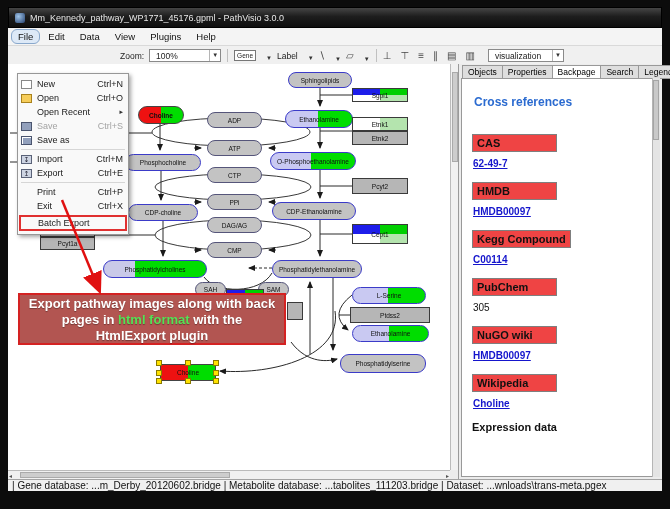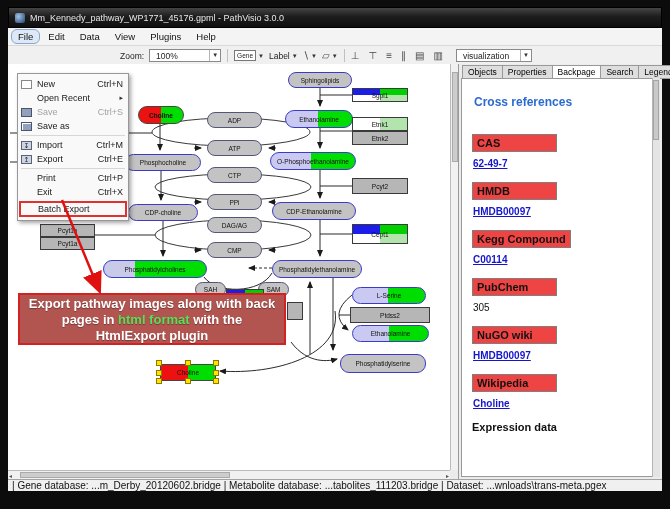--- a/index.html
+++ b/index.html
@@ -9,21 +9,21 @@
   #app-icon{width:10px;height:10px;border-radius:2px;background:radial-gradient(circle at 35% 35%,#9fc4e8,#24406e);flex:none}
   
   #window{position:absolute;left:8px;top:28px;width:654px;height:463px;background:#ebebeb}
   #menubar{height:17px;display:flex;align-items:center;font-size:9.5px;color:#111;padding-left:3px;gap:1px;background:#f4f4f4;border-bottom:1px solid #d9d9d9}
   .menu-item{padding:1px 6px;border:1px solid transparent;border-radius:6px}
   .menu-item.active{border:1px solid #89a8cc;background:#dde9f7}
   #toolbar{height:19px;display:flex;align-items:center;font-size:8.5px;color:#222;gap:5px;padding:0 4px 0 112px;background:#f0f0f0;border-bottom:1px solid #c6c6c6}
   .tb-sep{width:1px;height:13px;background:#c0c0c0;margin:0 1px}
   .combo{background:#fff;border:1px solid #8a8a8a;height:13px;display:flex;align-items:center;padding-left:6px;box-sizing:border-box}
   .combo .arrow{margin-left:auto;font-size:6px;color:#333;border-left:1px solid #b5b5b5;padding:0 2px;line-height:11px}
-  .tb-btn{display:flex;align-items:center;gap:2px}
+  .tb-btn{display:flex;align-items:flex-end;gap:10px}
   .tb-caret{font-size:6px;color:#333}
   .tb-icon{font-size:10px;color:#454545;line-height:12px}
   .mini-gene{border:1px solid #777;background:#fff;font-size:6.5px;padding:0 2px;line-height:9px}
   
   #canvas{position:absolute;left:0;top:36px;width:442px;height:406px;background:#fff;overflow:hidden}
   #edges{position:absolute;left:0;top:0;z-index:1}
   .node{position:absolute;z-index:2;display:flex;align-items:center;justify-content:center;white-space:nowrap;overflow:hidden;font-size:6.5px;color:#101010;box-sizing:border-box}
   .pill-gray{background:#c3c3c3;border:1px solid #55557a;border-radius:8px}
   .pill-gray-blue{background:#c3c3c3;border:1px solid #3b3bc8;border-radius:9px}
   .pill-redgreen{background:linear-gradient(90deg,#ee1111 50%,#00dd00 50%);border:1px solid #444;border-radius:9px;font-weight:bold}
@@ -271,20 +271,25 @@
     <span>| Gene database: ...m_Derby_20120602.bridge | Metabolite database: ...tabolites_111203.bridge | Dataset: ...wnloads\trans-meta.pgex</span>
   </div>
 
   <div id="file-menu">
       <div class="mi">
         <span class="ic ic-new-document-icon"></span>
         <span>New</span>
         <span class="sc">Ctrl+N</span>
       </div>
       <div class="mi">
+        <span class="ic ic-open-folder-icon"></span>
+        <span>Open</span>
+        <span class="sc">Ctrl+O</span>
+      </div>
+      <div class="mi">
         <span class="ic"></span>
         <span>Open Recent</span>
         <span class="sub">▸</span>
       </div>
       <div class="mi disabled">
         <span class="ic ic-save-icon"></span>
         <span>Save</span>
         <span class="sc">Ctrl+S</span>
       </div>
       <div class="mi">

